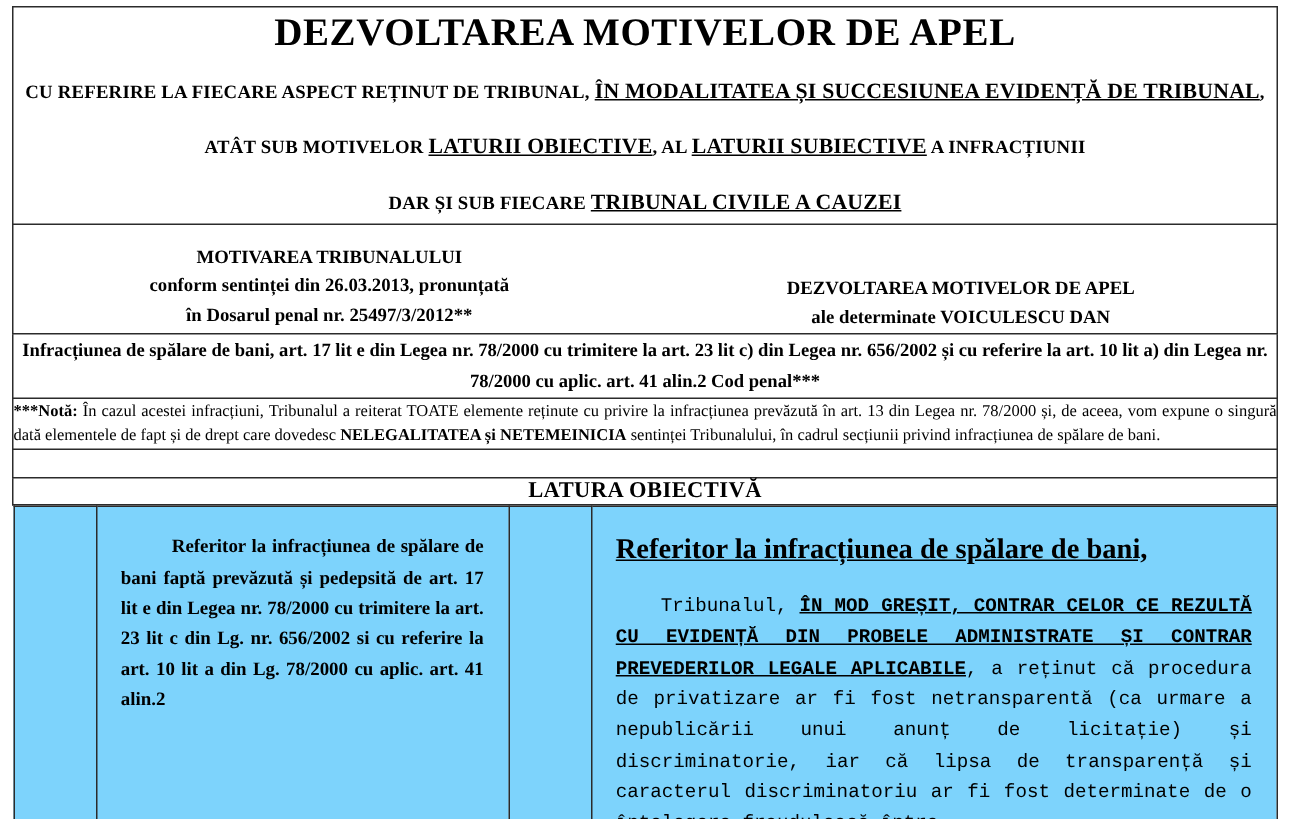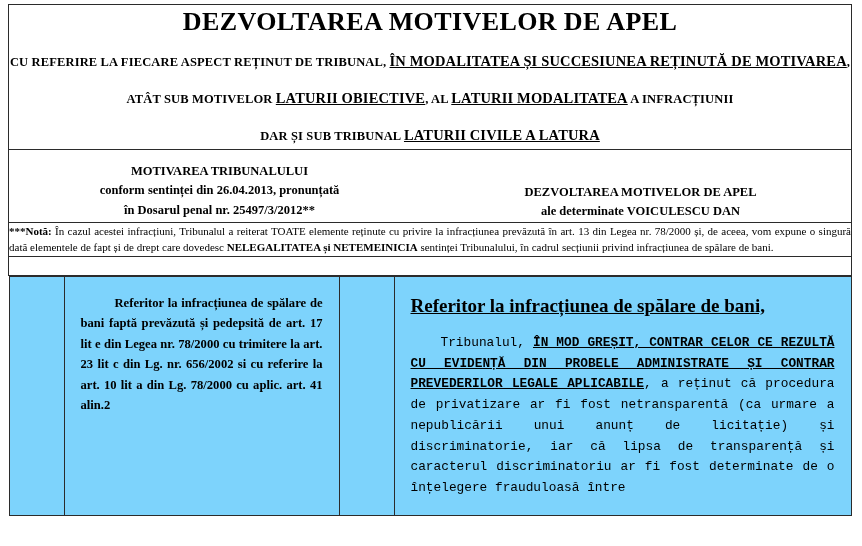--- a/index.html
+++ b/index.html
@@ -174,62 +174,72 @@
 <div class="page">
 
   <table class="doc-table">
     <tbody>
 
       <tr>
         <td class="title-cell">
           <div class="doc-title">DEZVOLTAREA MOTIVELOR DE APEL</div>
 
           <div class="subtitle-line">
-            <span>CU REFERIRE LA FIECARE ASPECT REȚINUT DE TRIBUNAL, </span><span class="u big-caps">ÎN MODALITATEA ȘI SUCCESIUNEA REȚINUTĂ DE MOTIVAREA</span><span>,</span>
+            <span>CU REFERIRE LA FIECARE ASPECT REȚINUT DE TRIBUNAL, </span><span class="u big-caps">ÎN MODALITATEA ȘI SUCCESIUNEA EVIDENȚĂ DE TRIBUNAL</span><span>,</span>
           </div>
 
           <div class="subtitle-line">
-            <span>ATÂT SUB MOTIVELOR </span><span class="u big-caps">LATURII OBIECTIVE</span><span>, AL </span><span class="u big-caps">LATURII MODALITATEA</span><span> A INFRACȚIUNII</span>
+            <span>ATÂT SUB MOTIVELOR </span><span class="u big-caps">LATURII OBIECTIVE</span><span>, AL </span><span class="u big-caps">LATURII SUBIECTIVE</span><span> A INFRACȚIUNII</span>
           </div>
 
           <div class="subtitle-line">
-            <span>DAR ȘI SUB TRIBUNAL </span><span class="u big-caps">LATURII CIVILE A LATURA</span>
+            <span>DAR ȘI SUB FIECARE </span><span class="u big-caps">TRIBUNAL CIVILE A CAUZEI</span>
           </div>
         </td>
       </tr>
 
       <tr>
         <td class="cmp-cell">
           <div class="cmp-inner">
             <div class="cmp-col left">
               <span class="ln">MOTIVAREA TRIBUNALULUI</span>
-              <span class="ln">conform sentinței din 26.04.2013, pronunțată</span>
+              <span class="ln">conform sentinței din 26.03.2013, pronunțată</span>
               <span class="ln">în Dosarul penal nr. 25497/3/2012**</span>
             </div>
             <div class="cmp-col right">
               <span class="ln">DEZVOLTAREA MOTIVELOR DE APEL</span>
               <span class="ln">ale determinate VOICULESCU DAN</span>
             </div>
           </div>
         </td>
       </tr>
 
+      <tr>
+        <td class="charge-cell">
+          <div class="charge-text">Infracțiunea de spălare de bani, art. 17 lit e din Legea nr. 78/2000 cu trimitere la  art. 23 lit c) din Legea nr. 656/2002 și cu referire la art. 10 lit a) din Legea nr. 78/2000 cu aplic. art. 41 alin.2  Cod penal***</div>
+        </td>
+      </tr>
 
       <tr>
         <td class="note-cell">
           <div class="note-text">
             <span class="b">***Notă:</span><span> În cazul acestei infracțiuni, Tribunalul a reiterat TOATE elemente reținute cu privire la infracțiunea prevăzută în art. 13 din Legea nr. 78/2000 și, de aceea, vom expune o singură dată elementele de fapt și de drept care dovedesc </span><span class="b">NELEGALITATEA și NETEMEINICIA</span><span> sentinței Tribunalului, în cadrul secțiunii privind infracțiunea de spălare de bani.</span>
           </div>
         </td>
       </tr>
 
       <tr>
         <td class="spacer-cell">&nbsp;</td>
       </tr>
 
+      <tr>
+        <td class="section-cell">
+          <div class="section-title">LATURA OBIECTIVĂ</div>
+        </td>
+      </tr>
 
       <tr>
         <td class="bottom-cell">
           <table class="bottom-table">
             <tbody>
               <tr>
                 <td class="gutter">&nbsp;</td>
                 <td class="left-col">
                   <p class="left-para">Referitor la infracțiunea de spălare de bani faptă prevăzută și pedepsită de art. 17 lit e din Legea nr. 78/2000 cu trimitere la  art. 23 lit c din Lg. nr. 656/2002 si cu referire la art. 10 lit a din Lg. 78/2000 cu aplic. art. 41 alin.2</p>
                 </td>

